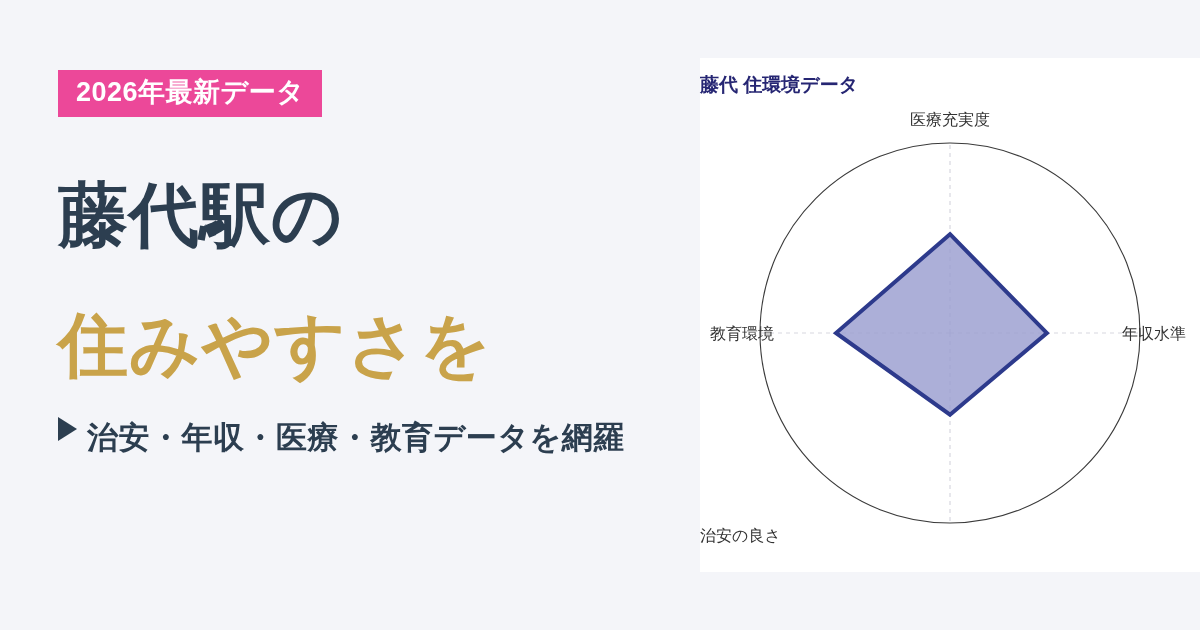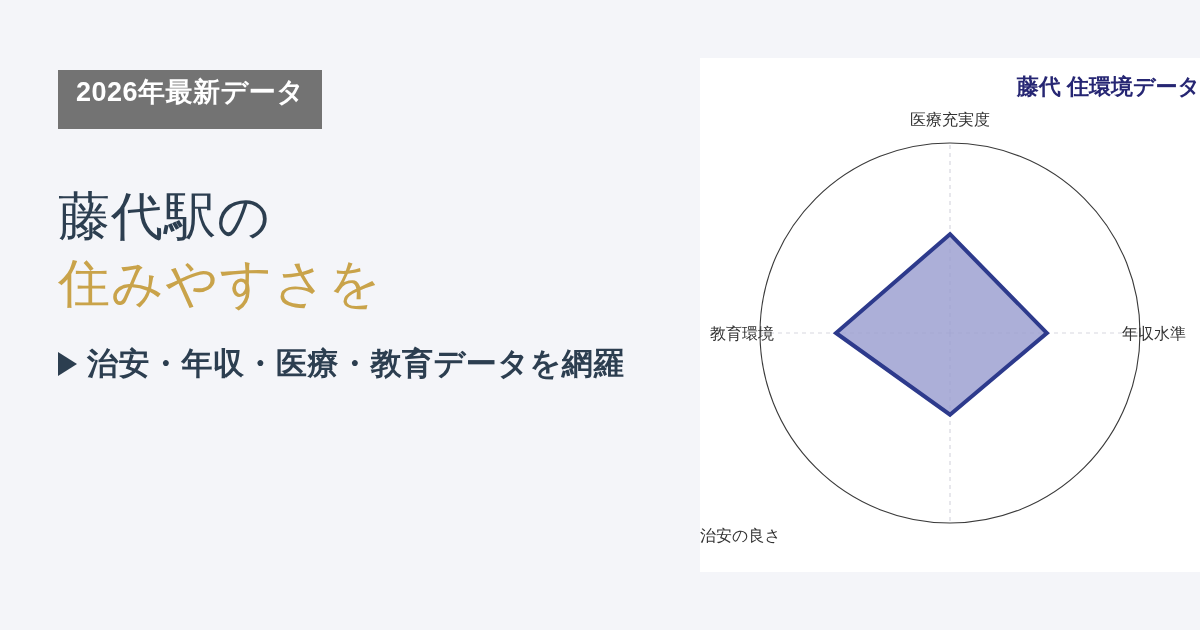--- a/index.html
+++ b/index.html
@@ -21,55 +21,55 @@
     left: 0;
     top: 0;
     width: 700px;
     height: 630px;
     box-sizing: border-box;
     padding: 70px 0 0 58px;
   }
 
   .badge {
     display: inline-block;
-    background: #737373;
+    background: #ec4899;
     color: #ffffff;
     font-size: 27px;
     font-weight: bold;
     letter-spacing: 0.5px;
-    padding: 9px 18px 23px 18px;
+    padding: 9px 18px 11px 18px;
     line-height: 1;
     white-space: nowrap;
   }
 
   .headline {
     margin-top: 54px;
     line-height: 1.28;
   }
   .headline-line {
     display: block;
-    font-size: 52px;
-    font-weight: normal;
+    font-size: 70px;
+    font-weight: bold;
     color: #2c3e50;
     letter-spacing: 1px;
     white-space: nowrap;
+    margin-top: 40px;
   }
   .headline-line.accent {
     color: #c9a34a;
   }
 
   .subtitle {
     margin-top: 27px;
     font-size: 31px;
     font-weight: bold;
     color: #2c3e50;
     letter-spacing: 0.5px;
     white-space: nowrap;
     display: flex;
-    align-items: center;
     gap: 6px;
   }
   .tri-icon {
     display: inline-block;
     width: 0;
     height: 0;
     border-left: 19px solid #2c3e50;
     border-top: 12px solid transparent;
     border-bottom: 12px solid transparent;
     margin-right: 4px;
@@ -83,22 +83,22 @@
     width: 500px;
     height: 514px;
     background: #ffffff;
   }
 
   .chart-title {
     position: absolute;
     top: 14px;
     left: 0;
     width: 500px;
-    text-align: right;
-    font-size: 22px;
+    text-align: left;
+    font-size: 19px;
     font-weight: bold;
     color: #262673;
     white-space: nowrap;
   }
 
   .radar-svg {
     position: absolute;
     left: 0;
     top: 0;
   }

